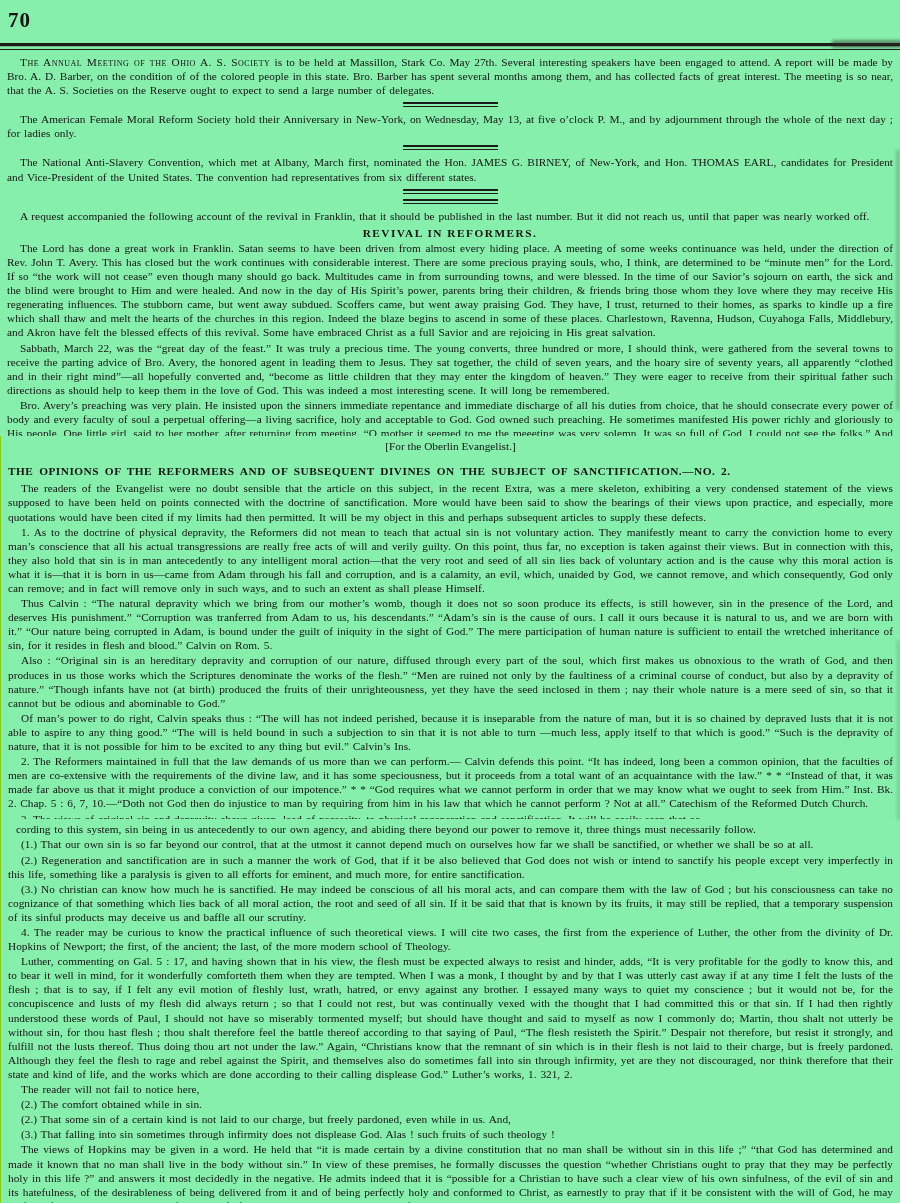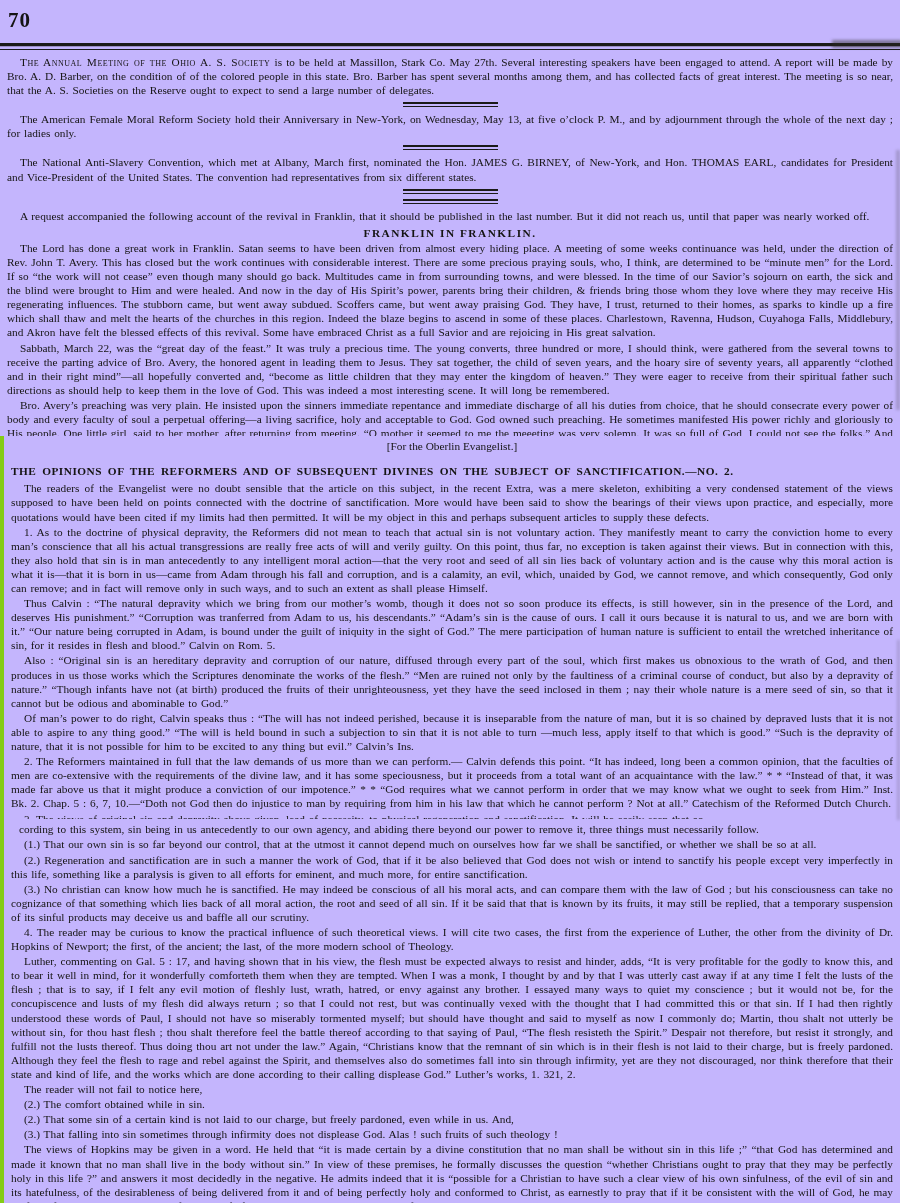--- a/index.html
+++ b/index.html
@@ -1,30 +1,30 @@
 <!DOCTYPE html>
 <html><head>
 <meta charset="utf-8">
 <style>
   html,body{margin:0;padding:0;background:#dddbd4;}
-  .page{position:relative;width:900px;height:1203px;background:#c4b5fd;overflow:hidden;
+  .page{position:relative;width:900px;height:1203px;background:#86efac;overflow:hidden;
         font-family:"Liberation Serif","DejaVu Serif",serif;color:#151413;
         box-shadow:0 0 8px rgba(0,0,0,.4);}
   
   .header{position:relative;height:52px;}
   .page-number{position:absolute;left:8px;top:8px;font-size:21px;font-weight:bold;letter-spacing:1px;}
   .masthead{text-align:center;padding-top:9px;font-size:21px;font-weight:bold;letter-spacing:8px;word-spacing:6px;}
   .rule-thick{position:absolute;top:43px;left:0;right:0;height:3px;background:#1b1a18;
               box-shadow:0 1px 0 rgba(27,26,24,.25);}
   .rule-thin{position:absolute;top:49px;left:0;right:0;height:1px;background:#1b1a18;}
   
   .columns{position:absolute;top:52px;bottom:0;left:0;right:0;display:flex;flex-direction:column;}
   .col{flex:1 1 0;min-width:0;padding:3px 7px 0 7px;font-size:11.3px;line-height:14.1px;
        text-align:justify;overflow:hidden;}
-  .col + .col{border-left:4px solid #84cc16;}
+  .col + .col{border-left:1px solid #84cc16;}
   
   .para{text-indent:13px;margin:0 0 1px 0;word-spacing:1px;}
   .para.noindent{text-indent:0;margin-left:8px;}
   .smallcaps{font-variant:small-caps;letter-spacing:.5px;}
   .separator{width:95px;height:2px;margin:5px auto 5px auto;
              border-top:2px solid #1b1a18;border-bottom:1px solid #1b1a18;}
   .heading{text-align:center;font-weight:bold;letter-spacing:1.5px;text-indent:0;margin:3px 0 1px 0;}
   .attribution{text-align:center;text-indent:0;margin:0;}
   .article-title{font-weight:bold;letter-spacing:.5px;word-spacing:2.5px;padding-left:30px;
                  text-indent:-30px;margin:11px 0 3px 0;line-height:14.6px;}
@@ -44,21 +44,21 @@
   <div class="columns">
     <div class="col">
         <div class="para"><span class="smallcaps">The Annual Meeting of the Ohio A. S. Society</span> is to be held at Massillon, Stark Co. May 27th.  Several interesting speakers have been engaged to attend.  A report will be made by Bro. A. D. Barber, on the condition of of the colored people in this state.  Bro. Barber has spent several months among them, and has collected facts of great interest.  The meeting is so near, that the A. S. Societies on the Reserve ought to expect to send a large number of delegates.</div>
         <div class="separator"></div>
         <div class="para">The American Female Moral Reform Society hold their Anniversary in New-York, on Wednesday, May 13, at five o’clock P. M., and by adjournment through the whole of the next day ; for ladies only.</div>
         <div class="separator"></div>
         <div class="para">The National Anti-Slavery Convention, which met at Albany, March first, nominated the Hon. JAMES G. BIRNEY, of New-York, and Hon. THOMAS EARL, candidates for President and Vice-President of the United States.  The convention had representatives from six different states.</div>
         <div class="separator"></div>
         <div class="separator"></div>
         <div class="para">A request accompanied the following account of the revival in Franklin, that it should be published in the last number.  But it did not reach us, until that paper was nearly worked off.</div>
-        <div class="heading">FRANKLIN IN FRANKLIN.</div>
+        <div class="heading">REVIVAL IN REFORMERS.</div>
         <div class="para">The Lord has done a great work in Franklin.  Satan seems to have been driven from almost every hiding place. A meeting of some weeks continuance was held, under the direction of Rev. John T. Avery.  This has closed but the work continues with considerable interest.  There are some precious praying souls, who, I think, are determined to be “minute men” for the Lord.  If so “the work will not cease” even though many should go back.  Multitudes came in from surrounding towns, and were blessed.  In the time of our Savior’s sojourn on earth, the sick and the blind were brought to Him and were healed.  And now in the day of His Spirit’s power, parents bring their children, &amp; friends bring those whom they love where they may receive His regenerating influences.  The stubborn came, but went away subdued.  Scoffers came, but went away praising God.  They have, I trust, returned to their homes, as sparks to kindle up a fire which shall thaw and melt the hearts of the churches in this region.  Indeed the blaze begins to ascend in some of these places. Charlestown, Ravenna, Hudson, Cuyahoga Falls, Middlebury, and Akron have felt the blessed effects of this revival.  Some have embraced Christ as a full Savior and are rejoicing in His great salvation.</div>
         <div class="para">Sabbath, March 22, was the “great day of the feast.” It was truly a precious time.  The young converts, three hundred or more, I should think, were gathered from the several towns to receive the parting advice of Bro. Avery, the honored agent in leading them to Jesus.  They sat together, the child of seven years, and the hoary sire of seventy years, all apparently “clothed and in their right mind”—all hopefully converted and, “become as little children that they may enter the kingdom of heaven.” They were eager to receive from their spiritual father such directions as should help to keep them in the love of God.  This was indeed a most interesting scene.  It will long be remembered.</div>
         <div class="para">Bro. Avery’s preaching was very plain.  He insisted upon the sinners immediate repentance and immediate discharge of all his duties from choice, that he should consecrate every power of body and every faculty of soul a perpetual offering—a living sacrifice, holy and acceptable to God.  God owned such preaching.  He sometimes manifested His power richly and gloriously to His people.  One little girl, said to her mother, after returning from meeting.  “O mother it seemed to me the meeeting was very solemn.  It was so full of God, I could not see the folks.” And it was so.  “The Lord bowed the heavens.  He came down.”  His children “worked together with Him,” and the result was most happy.</div>
         <div class="para">One delightful feature of this work is that sectarianism and party spirit hid themselves.  When the Holy Ghost is doing His work, christians learn that Christ is not divided, that the blessed time may be hastened, when there shall be but “one fold,”—one flock, all under the direction of one Bishop and Shepherd.</div>
       </div>
     <div class="col">
         <div class="attribution">[For the Oberlin Evangelist.]</div>
         <div class="article-title">THE OPINIONS OF THE REFORMERS AND OF SUBSEQUENT DIVINES ON THE SUBJECT OF SANCTIFICATION.—NO. 2.</div>
         <div class="para">The readers of the Evangelist were no doubt sensible that the article on this subject, in the recent Extra, was a mere skeleton, exhibiting a very condensed statement of the views supposed to have been held on points connected with the doctrine of sanctification.  More would have been said to show the bearings of their views upon practice, and especially, more quotations would have been cited if my limits had then permitted.  It will be my object in this and perhaps subsequent articles to supply these defects.</div>
         <div class="para">1. As to the doctrine of physical depravity, the Reformers did not mean to teach that actual sin is not voluntary action.  They manifestly meant to carry the conviction home to every man’s conscience that all his actual transgressions are really free acts of will and verily guilty.  On this point, thus far, no exception is taken against their views. But in connection with this, they also hold that sin is in man antecedently to any intelligent moral action—that the very root and seed of all sin lies back of voluntary action and is the cause why this moral action is what it is—that it is born in us—came from Adam through his fall and corruption, and is a calamity, an evil, which, unaided by God, we cannot remove, and which consequently, God only can remove; and in fact will remove only in such ways, and to such an extent as shall please Himself.</div>

